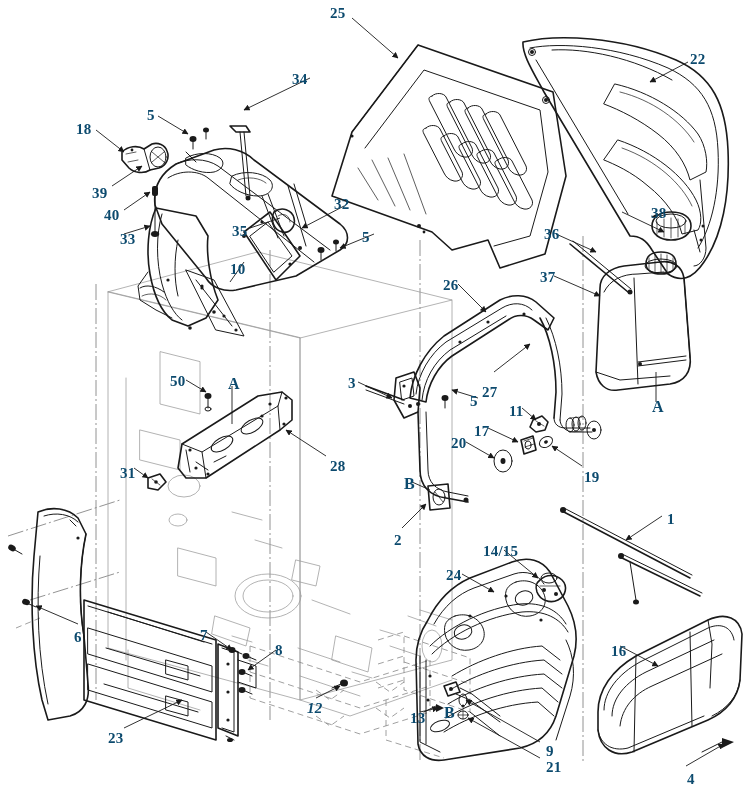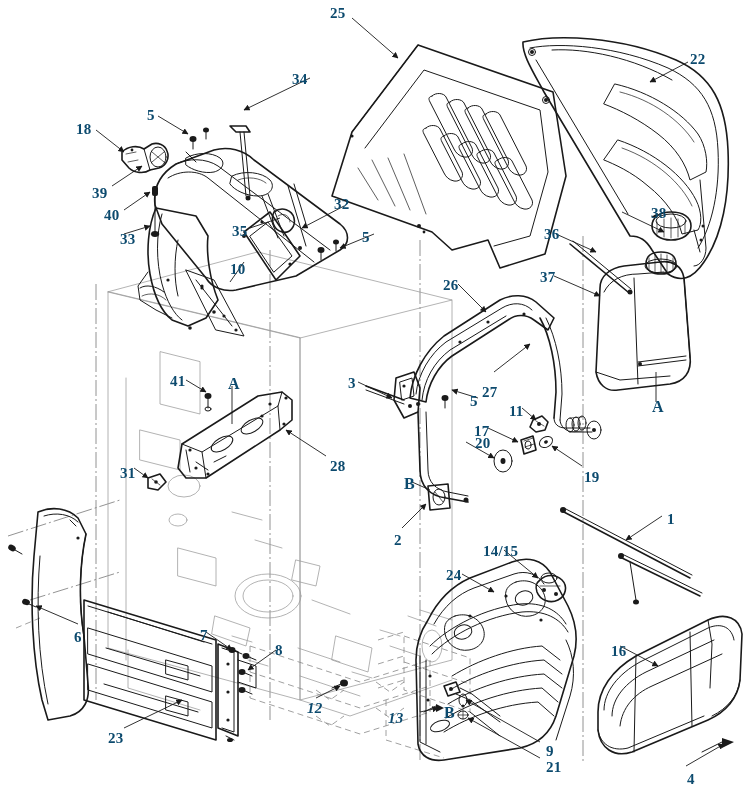--- a/index.html
+++ b/index.html
@@ -593,43 +593,43 @@
       <div class="callout" style="left: 104px; top: 208px;">40</div>
       <div class="callout" style="left: 120px; top: 232px;">33</div>
       <div class="callout" style="left: 614px; top: 206px; margin-left: 37px;">38</div>
       <div class="callout" style="left: 334px; top: 197px;">32</div>
       <div class="callout" style="left: 544px; top: 227px;">36</div>
       <div class="callout" style="left: 232px; top: 224px;">35</div>
       <div class="callout" style="left: 362px; top: 230px;">5</div>
       <div class="callout" style="left: 230px; top: 262px;">10</div>
       <div class="callout" style="left: 540px; top: 270px;">37</div>
       <div class="callout" style="left: 443px; top: 278px; text-align: right;">26</div>
-      <div class="callout" style="left: 170px; top: 374px;">41</div>
+      <div class="callout" style="left: 170px; top: 374px;">50</div>
       <div class="callout letter" style="left: 228px; top: 376px;">A</div>
       <div class="callout" style="left: 348px; top: 376px;">3</div>
       <div class="callout" style="left: 482px; top: 373px; margin-top: 12px;">27</div>
       <div class="callout" style="left: 470px; top: 394px;">5</div>
       <div class="callout letter" style="left: 652px; top: 399px;">A</div>
       <div class="callout" style="left: 509px; top: 404px;">11</div>
       <div class="callout" style="left: 474px; top: 424px;">17</div>
-      <div class="callout" style="left: 451px; top: 436px; margin-left: 24px;">20</div>
+      <div class="callout" style="left: 451px; top: 436px;">20</div>
       <div class="callout" style="left: 584px; top: 470px;">19</div>
       <div class="callout" style="left: 120px; top: 466px;">31</div>
       <div class="callout" style="left: 330px; top: 459px;">28</div>
       <div class="callout letter" style="left: 404px; top: 476px;">B</div>
       <div class="callout" style="left: 394px; top: 533px;">2</div>
       <div class="callout" style="left: 667px; top: 512px;">1</div>
       <div class="callout" style="left: 483px; top: 544px;">14/15</div>
       <div class="callout" style="left: 446px; top: 568px;">24</div>
       <div class="callout" style="left: 74px; top: 630px;">6</div>
       <div class="callout" style="left: 200px; top: 628px;">7</div>
       <div class="callout" style="left: 275px; top: 643px;">8</div>
       <div class="callout" style="left: 611px; top: 644px;">16</div>
       <div class="callout" style="left: 307px; top: 701px; font-style: italic;">12</div>
-      <div class="callout" style="left: 388px; top: 711px; font-style: italic;">13</div>
+      <div class="callout" style="left: 410px; top: 711px;">13</div>
       <div class="callout letter" style="left: 444px; top: 705px;">B</div>
       <div class="callout" style="left: 546px; top: 744px;">9</div>
       <div class="callout" style="left: 546px; top: 760px;">21</div>
       <div class="callout" style="left: 108px; top: 731px;">23</div>
       <div class="callout" style="left: 687px; top: 772px;">4</div>
     </div>
 
 </div>
 
 </body></html>

